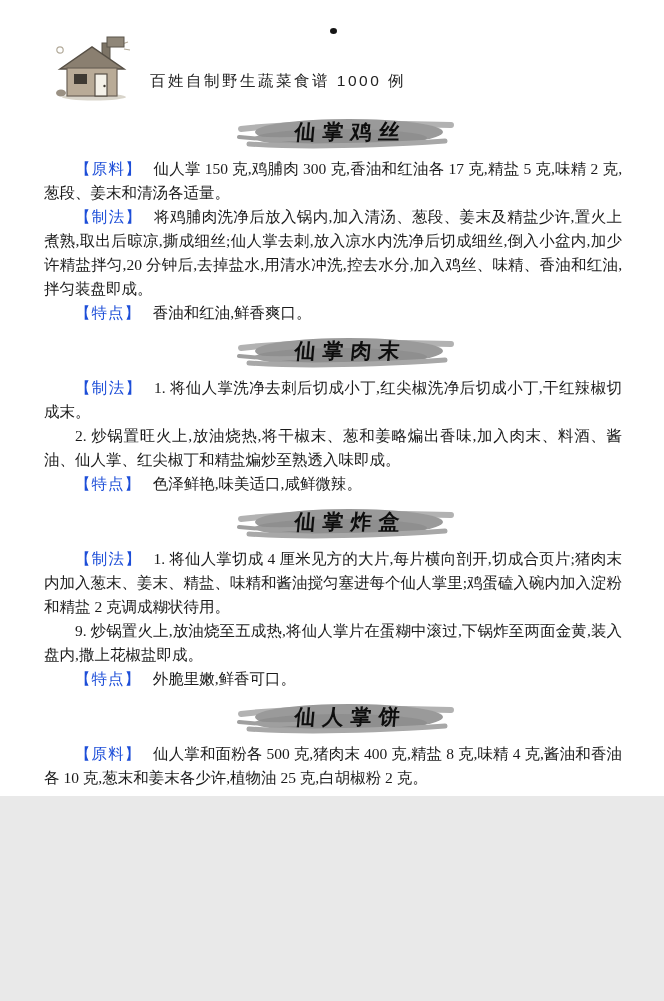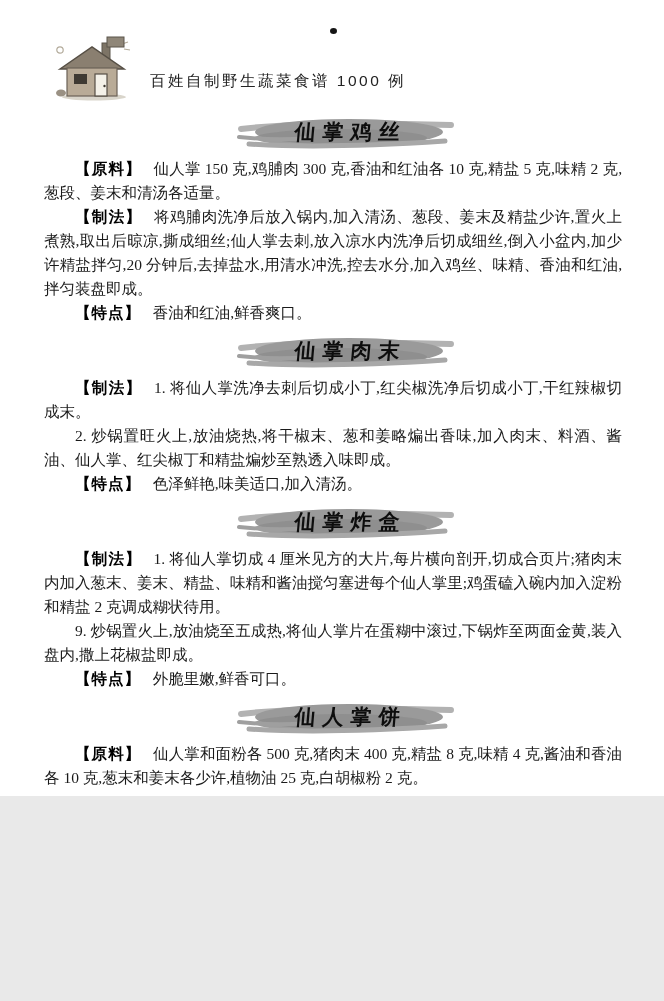--- a/index.html
+++ b/index.html
@@ -26,22 +26,22 @@
     position:absolute;left:0;top:7px;width:100%;text-align:center;
     font-family:"DejaVu Sans",sans-serif;font-weight:bold;
     font-size:21px;letter-spacing:7px;text-indent:7px;color:#0d0d0d;
     transform:skewX(-5deg);
   }
   .para{
     margin:0;text-indent:2em;font-size:15.5px;line-height:24px;
     text-align:justify;text-justify:inter-ideograph;
   }
   .para .label{
-    font-family:"DejaVu Sans",sans-serif;font-weight:bold;
-    letter-spacing:1px;margin-right:.75em;color:#000000;
+    font-family:"DejaVu Sans",sans-serif;font-weight:normal;
+    letter-spacing:1px;margin-right:.75em;color:#1d4ed8;
   }
   
   .footer-badge{position:absolute;left:36px;top:872px;display:flex;align-items:center;height:38px;}
   .utensil{display:block;}
   .plate{
     position:relative;width:66px;height:32px;margin:0 -4px;
     border:2px solid #111;border-radius:50%;background:#fff;z-index:2;
     display:flex;align-items:flex-start;justify-content:center;
   }
   .plate::after{
@@ -88,41 +88,41 @@
       <svg viewBox="0 0 220 42" preserveAspectRatio="none">
         <path d="M4 18 Q70 10 214 14" stroke="#b2b2b2" stroke-width="6" fill="none" stroke-linecap="round"></path>
         <ellipse cx="112" cy="21" rx="94" ry="13" fill="#9a9a9a"></ellipse>
         <ellipse cx="104" cy="27" rx="86" ry="9" fill="#8d8d8d" opacity=".85"></ellipse>
         <path d="M12 33 Q86 38 208 30" stroke="#a8a8a8" stroke-width="5" fill="none" stroke-linecap="round"></path>
         <path d="M2 26 Q40 30 70 27" stroke="#9f9f9f" stroke-width="4" fill="none" stroke-linecap="round"></path>
       </svg>
       <span class="banner-title">仙掌鸡丝</span>
     </div>
     <div class="paras">
-          <p class="para"><b class="label">【原料】</b><span>仙人掌 150 克,鸡脯肉 300 克,香油和红油各 10 克,精盐 5 克,味精 2 克,葱段、姜末和清汤各适量。</span></p>
+          <p class="para"><b class="label">【原料】</b><span>仙人掌 150 克,鸡脯肉 300 克,香油和红油各 17 克,精盐 5 克,味精 2 克,葱段、姜末和清汤各适量。</span></p>
           <p class="para"><b class="label">【制法】</b><span>将鸡脯肉洗净后放入锅内,加入清汤、葱段、姜末及精盐少许,置火上煮熟,取出后晾凉,撕成细丝;仙人掌去刺,放入凉水内洗净后切成细丝,倒入小盆内,加少许精盐拌匀,20 分钟后,去掉盐水,用清水冲洗,控去水分,加入鸡丝、味精、香油和红油,拌匀装盘即成。</span></p>
           <p class="para"><b class="label">【特点】</b><span>香油和红油,鲜香爽口。</span></p>
         </div>
   </section>
 
   <section class="recipe">
     <div class="banner">
       <svg viewBox="0 0 220 42" preserveAspectRatio="none">
         <path d="M4 18 Q70 10 214 14" stroke="#b2b2b2" stroke-width="6" fill="none" stroke-linecap="round"></path>
         <ellipse cx="112" cy="21" rx="94" ry="13" fill="#9a9a9a"></ellipse>
         <ellipse cx="104" cy="27" rx="86" ry="9" fill="#8d8d8d" opacity=".85"></ellipse>
         <path d="M12 33 Q86 38 208 30" stroke="#a8a8a8" stroke-width="5" fill="none" stroke-linecap="round"></path>
         <path d="M2 26 Q40 30 70 27" stroke="#9f9f9f" stroke-width="4" fill="none" stroke-linecap="round"></path>
       </svg>
       <span class="banner-title">仙掌肉末</span>
     </div>
     <div class="paras">
           <p class="para"><b class="label">【制法】</b><span>1. 将仙人掌洗净去刺后切成小丁,红尖椒洗净后切成小丁,干红辣椒切成末。</span></p>
           <p class="para"><span>2. 炒锅置旺火上,放油烧热,将干椒末、葱和姜略煸出香味,加入肉末、料酒、酱油、仙人掌、红尖椒丁和精盐煸炒至熟透入味即成。</span></p>
-          <p class="para"><b class="label">【特点】</b><span>色泽鲜艳,味美适口,加入清汤。</span></p>
+          <p class="para"><b class="label">【特点】</b><span>色泽鲜艳,味美适口,咸鲜微辣。</span></p>
         </div>
   </section>
 
   <section class="recipe">
     <div class="banner">
       <svg viewBox="0 0 220 42" preserveAspectRatio="none">
         <path d="M4 18 Q70 10 214 14" stroke="#b2b2b2" stroke-width="6" fill="none" stroke-linecap="round"></path>
         <ellipse cx="112" cy="21" rx="94" ry="13" fill="#9a9a9a"></ellipse>
         <ellipse cx="104" cy="27" rx="86" ry="9" fill="#8d8d8d" opacity=".85"></ellipse>
         <path d="M12 33 Q86 38 208 30" stroke="#a8a8a8" stroke-width="5" fill="none" stroke-linecap="round"></path>

